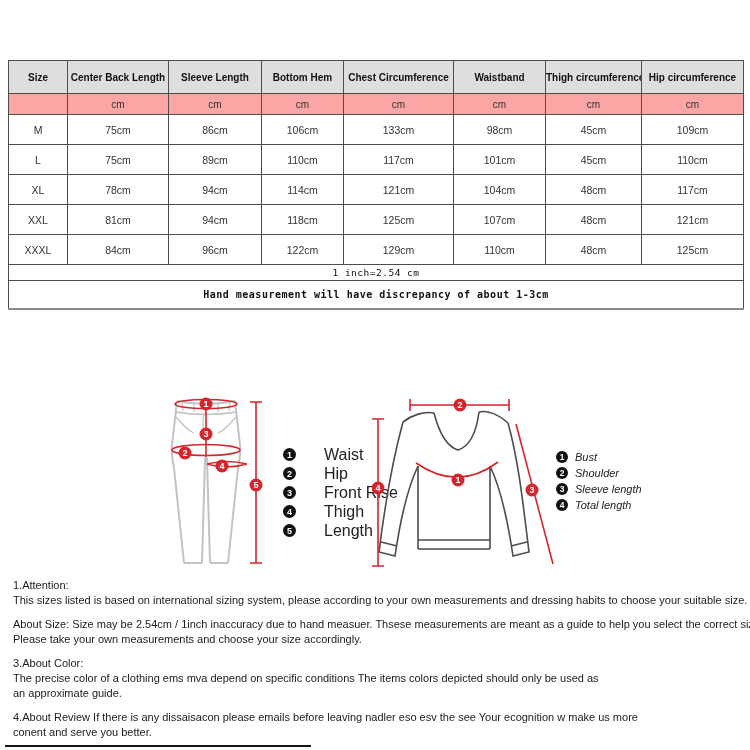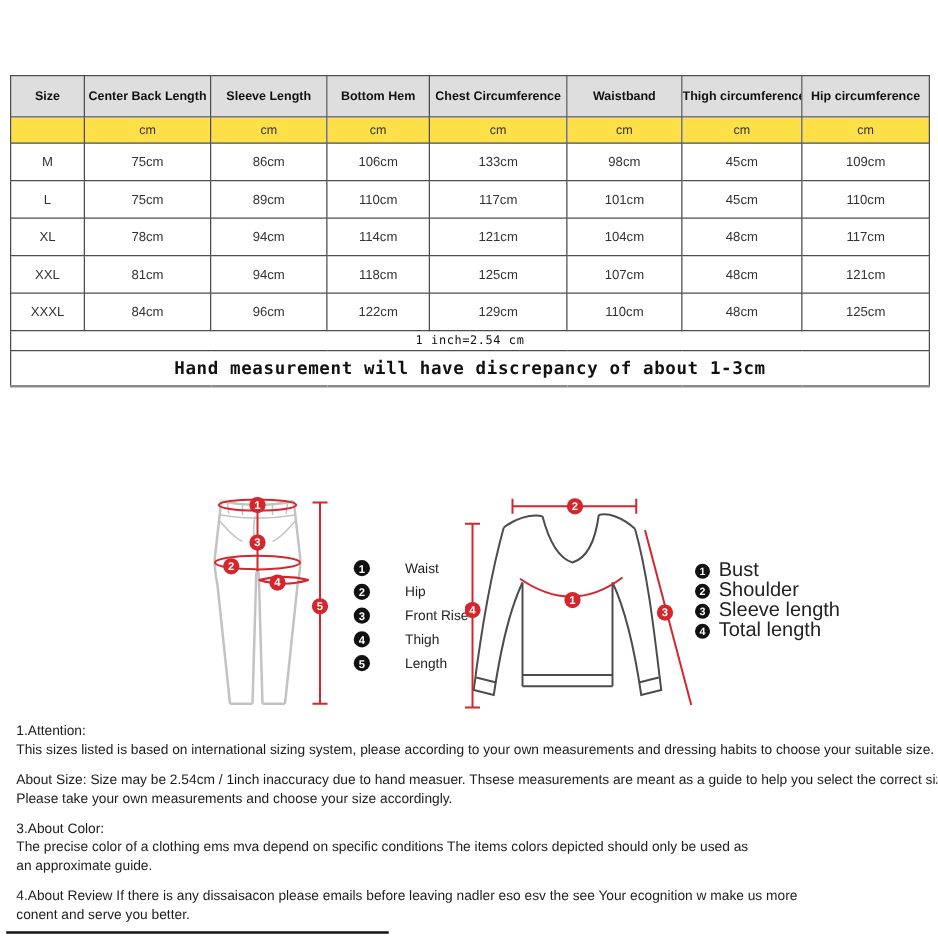--- a/index.html
+++ b/index.html
@@ -6,44 +6,44 @@
   #page{position:relative;width:750px;height:750px;background:#fff;overflow:hidden;
         font-family:"Liberation Sans",sans-serif;color:#222;}
 
   
   #size-table{position:absolute;left:8px;top:60px;width:735px;border-collapse:collapse;
               table-layout:fixed;border:1px solid #4d4d4d;border-bottom:2px solid #8a8a8a;}
   #size-table th,#size-table td{border:1px solid #4d4d4d;text-align:center;vertical-align:middle;
               padding:0;overflow:hidden;}
   #size-table thead th{height:32px;background:#dedede;font-size:10px;font-weight:bold;
               color:#111;white-space:nowrap;}
-  tr.unit-row td{height:20px;background:#fde047;font-size:10px;color:#333;}
+  tr.unit-row td{height:20px;background:#fca5a5;font-size:10px;color:#333;}
   tr.data-row td{height:29px;background:#fff;font-size:10.5px;color:#333;}
   tr.note-row-1 td{height:15px;font-family:"DejaVu Sans Mono",monospace;font-weight:normal;
               font-size:9.5px;letter-spacing:0.5px;color:#111;}
   tr.note-row-2 td{height:27px;font-family:"DejaVu Sans Mono",monospace;font-weight:bold;
-              font-size:14px;letter-spacing:0.5px;color:#111;margin-top:20px;}
+              font-size:10px;letter-spacing:0.5px;color:#111;margin-top:20px;}
 
   
   .diagram{position:absolute;}
   #pants-svg{left:166px;top:393px;}
   #top-svg{left:372px;top:392px;}
   .legend{position:absolute;list-style:none;margin:0;padding:0;}
   #pants-legend{left:283px;top:445px;}
   #top-legend{left:556px;top:449px;}
   .legend li{display:flex;align-items:center;}
   #pants-legend li{height:19px;}
   #top-legend li{height:16px;}
   .legend .disc{border-radius:50%;background:#111;color:#fff;font-weight:bold;
         display:flex;align-items:center;justify-content:center;flex:0 0 auto;}
   #pants-legend .disc{width:13px;height:13px;font-size:9px;}
   #top-legend .disc{width:12px;height:12px;font-size:8.5px;}
   .legend .lbl{margin-left:7px;color:#222;}
-  #pants-legend .lbl{font-size:11px;margin-left:28px;}
-  #top-legend .lbl{font-size:16px;}
+  #pants-legend .lbl{font-size:16px;margin-left:28px;}
+  #top-legend .lbl{font-size:11px;font-style:italic;}
 
   
   #notes{position:absolute;left:13px;top:578px;width:737px;font-size:11px;line-height:15px;color:#1c1c1c;}
   #notes .sec{margin-bottom:9px;}
   #notes .line{white-space:nowrap;}
 
   #bottom-divider{position:absolute;left:5px;top:745px;width:306px;height:2px;background:#151515;}
 
   svg text.marker{fill:#fff;font-family:"Liberation Sans",sans-serif;font-size:9px;font-weight:bold;
         text-anchor:middle;}

